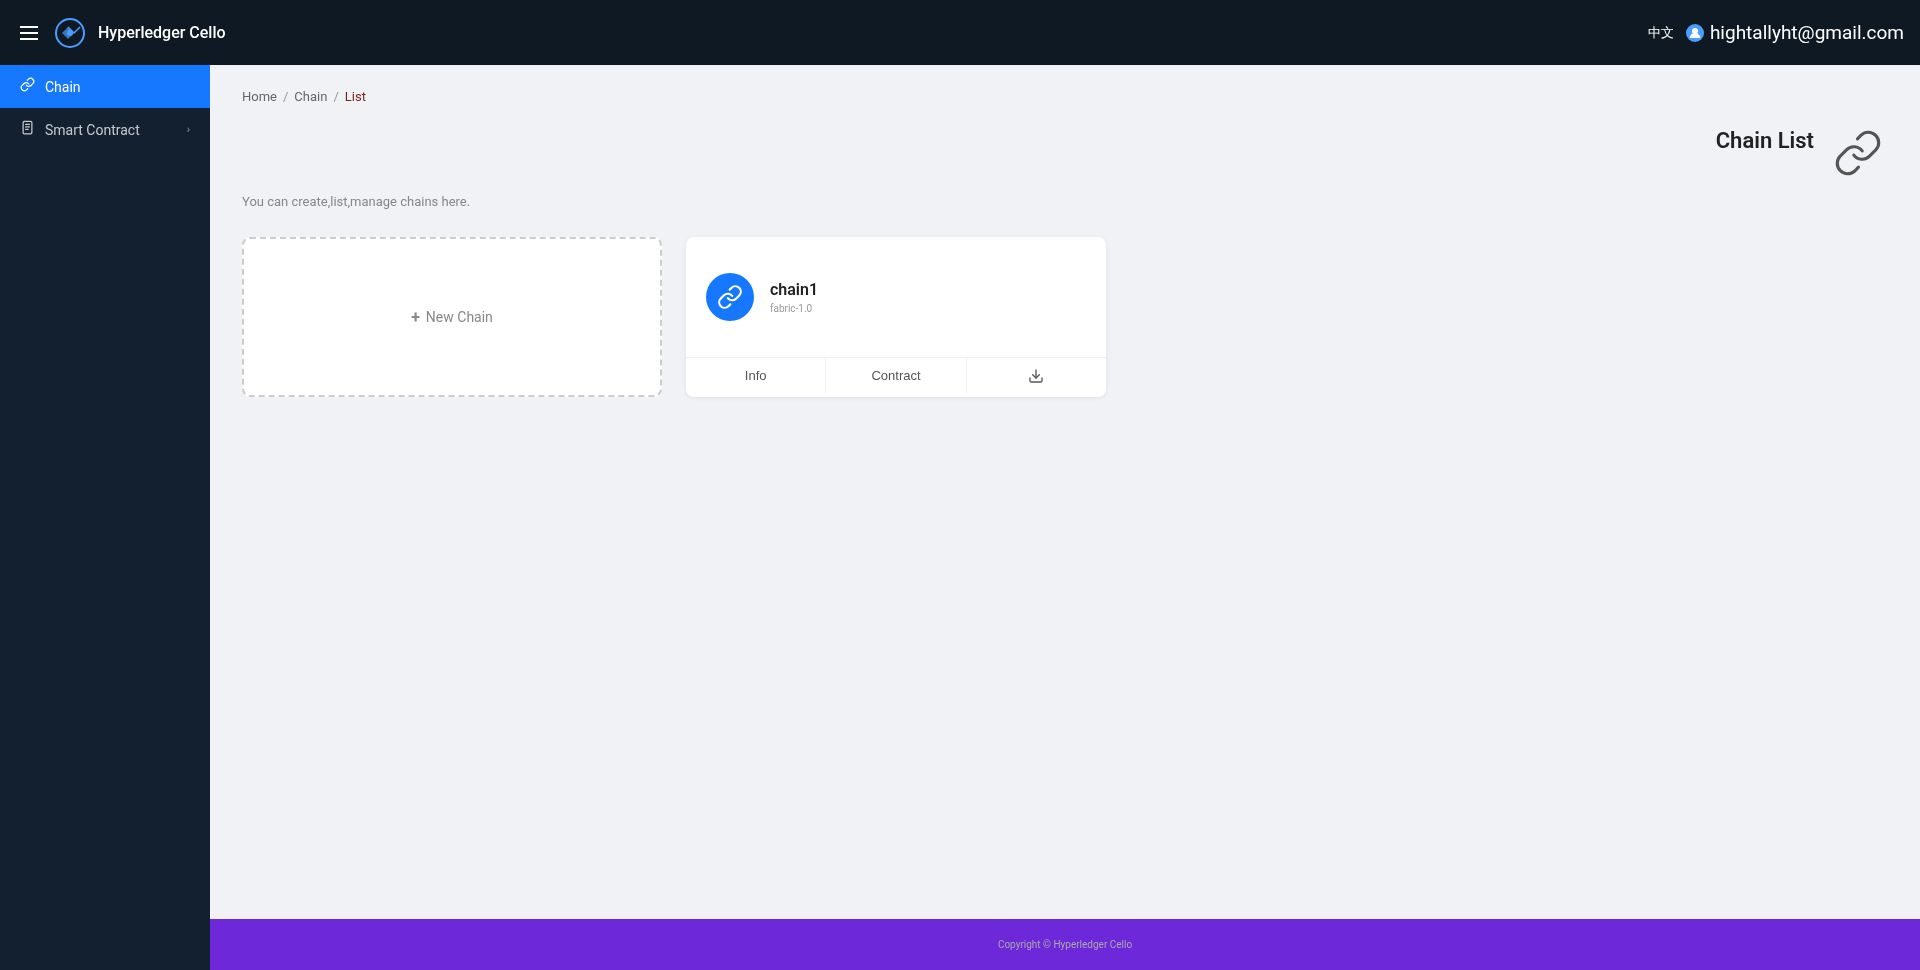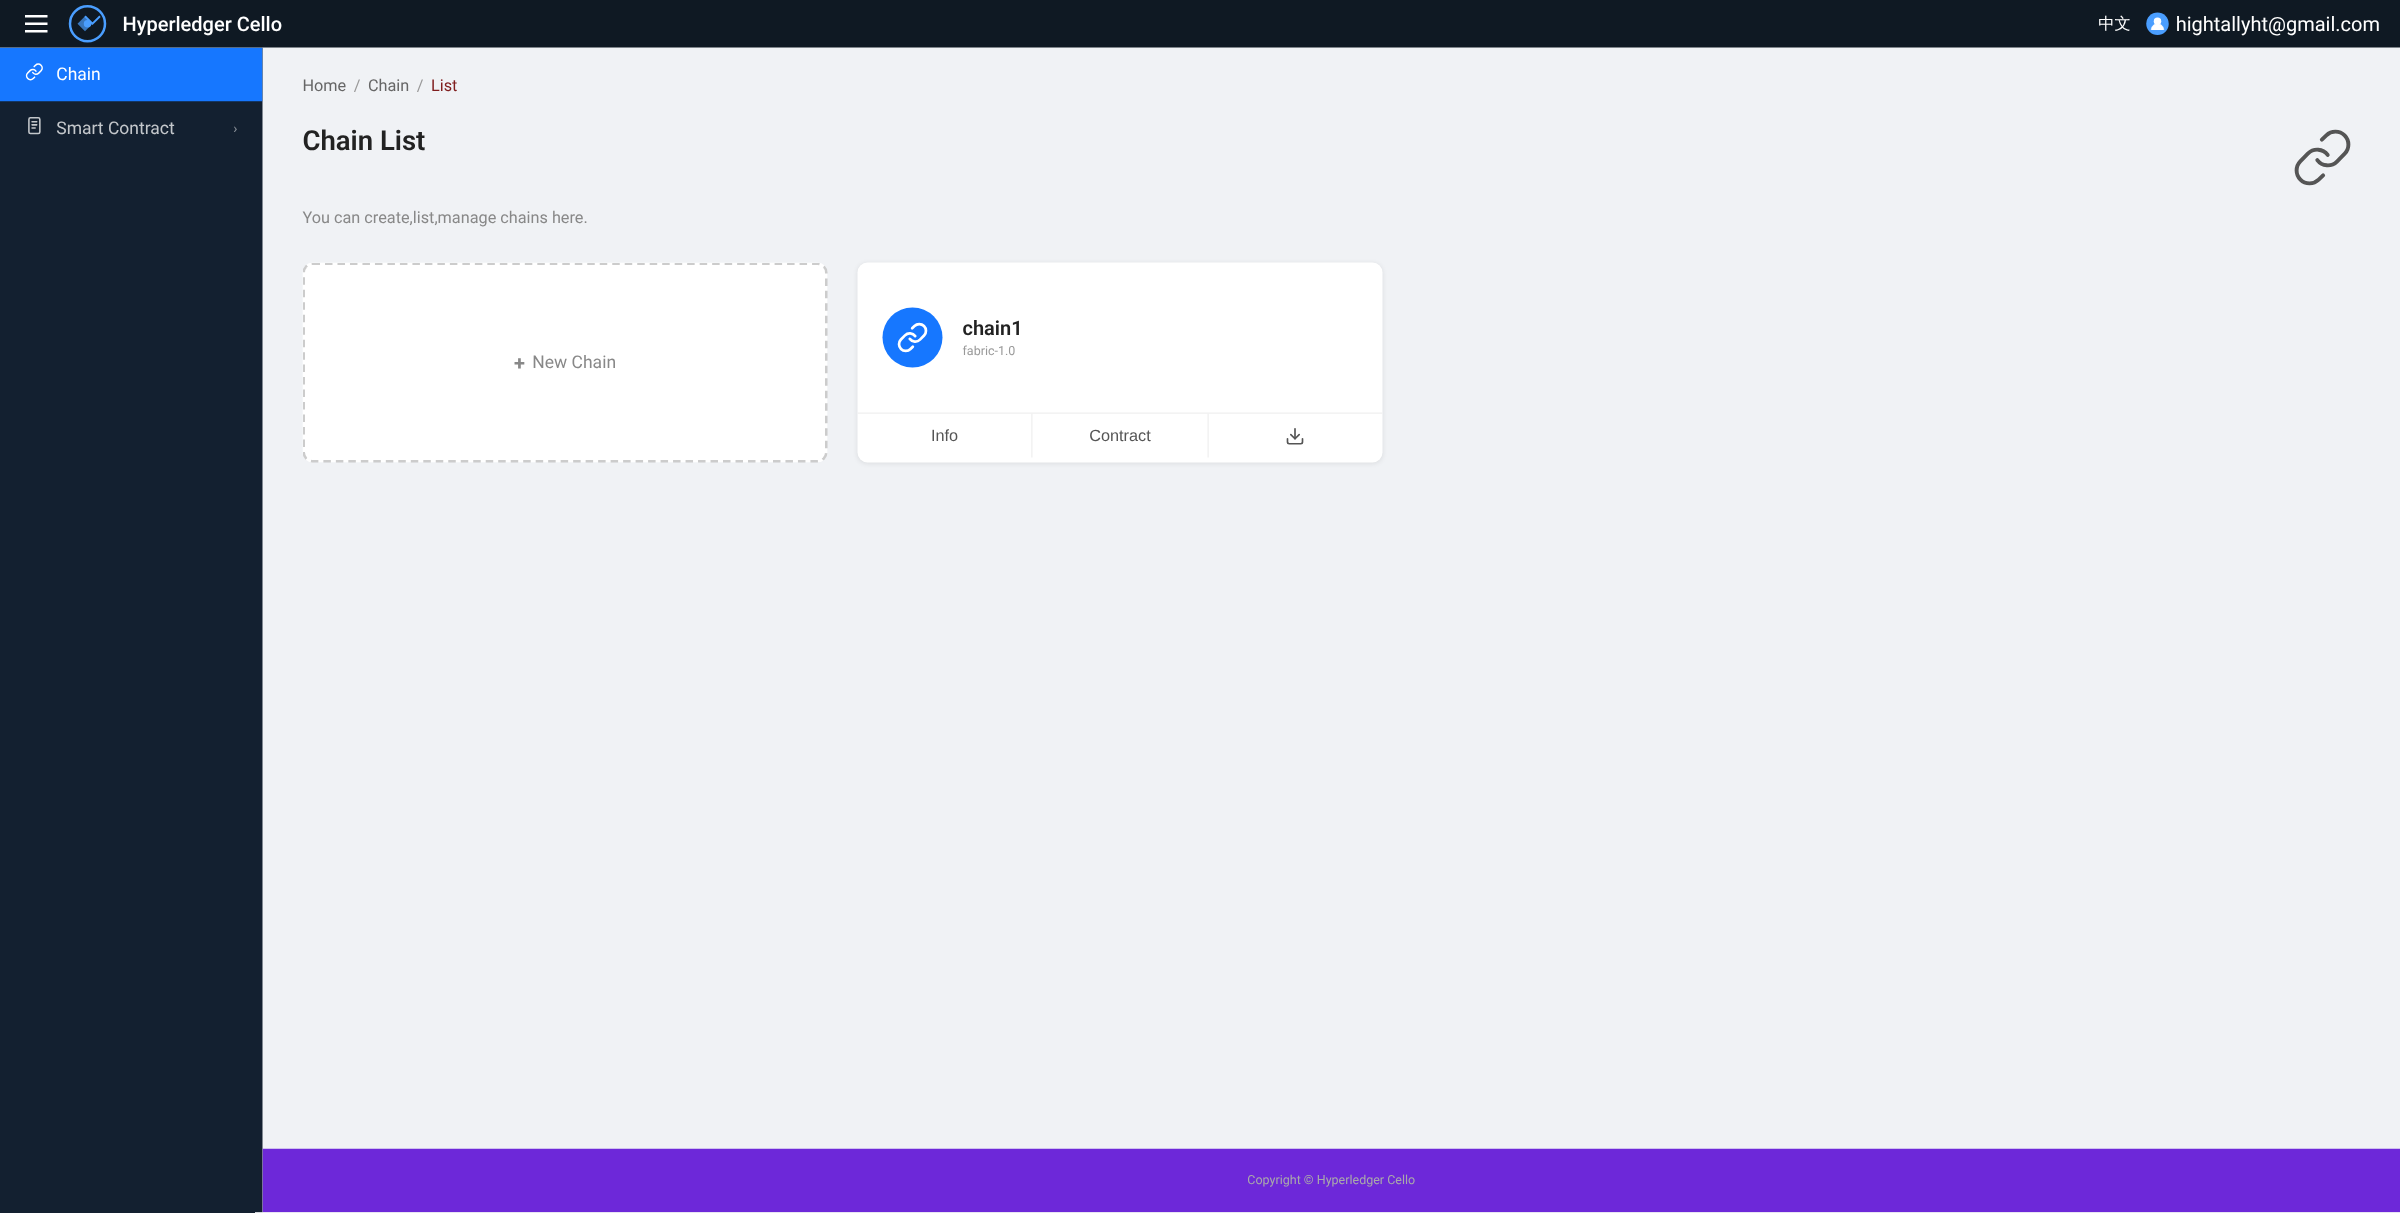--- a/index.html
+++ b/index.html
@@ -5,21 +5,21 @@
     * { box-sizing: border-box; margin: 0; padding: 0; }
     body { font-family: -apple-system, BlinkMacSystemFont, 'Segoe UI', Roboto, sans-serif; display: flex; flex-direction: column; height: 100vh; background: #f0f2f5; }
 
     
     .header {
       display: flex;
       align-items: center;
       justify-content: space-between;
       background: #0f1923;
       color: white;
-      height: 38px;
+      height: 65px;
       padding: 0 16px;
       flex-shrink: 0;
     }
     .header-left {
       display: flex;
       align-items: center;
       gap: 12px;
     }
     .logo-icon {
       width: 32px;
@@ -48,24 +48,24 @@
       align-items: center;
       gap: 12px;
     }
     .lang-switch {
       color: white;
       font-size: 13px;
       cursor: pointer;
     }
     .user-info {
       display: flex;
-      align-items: flex-start;
+      align-items: center;
       gap: 6px;
       color: white;
-      font-size: 16px;
+      font-size: 19px;
     }
     .user-avatar-icon {
       width: 18px;
       height: 18px;
       border-radius: 50%;
       background: #4a9eff;
       display: flex;
       align-items: center;
       justify-content: center;
       font-size: 11px;
@@ -145,21 +145,21 @@
       cursor: pointer;
     }
     .breadcrumb-current {
       color: #7f1d1d;
     }
 
     
     .page-title-area {
       display: flex;
       align-items: flex-start;
-      justify-content: space-between;
+      justify-content: flex-end;
       margin-bottom: 8px;
       gap: 14px;
     }
     .page-title {
       font-size: 22px;
       font-weight: 600;
       color: #222;
     }
     .page-title-icon {
       font-size: 48px;

